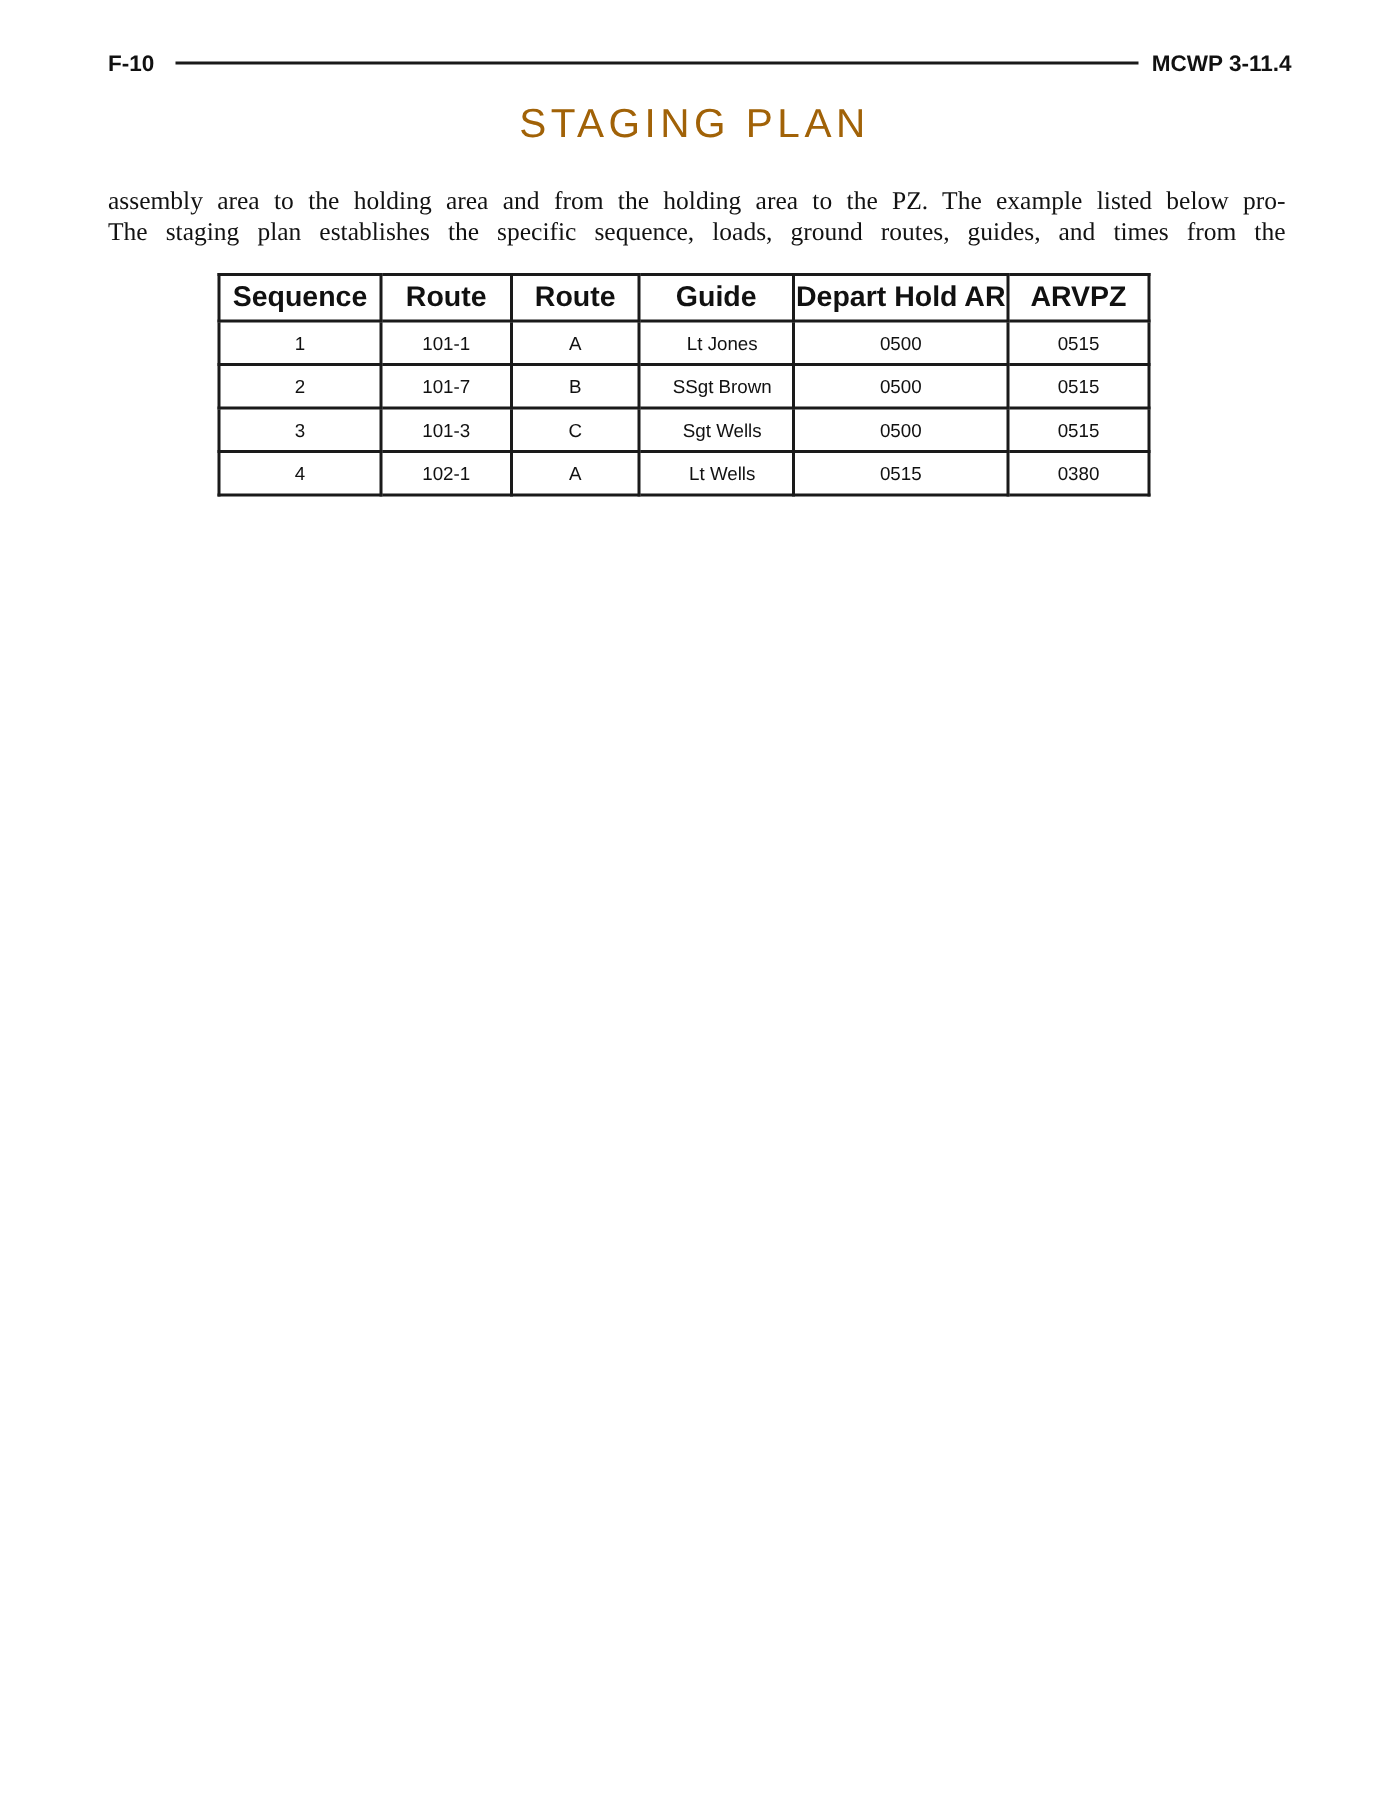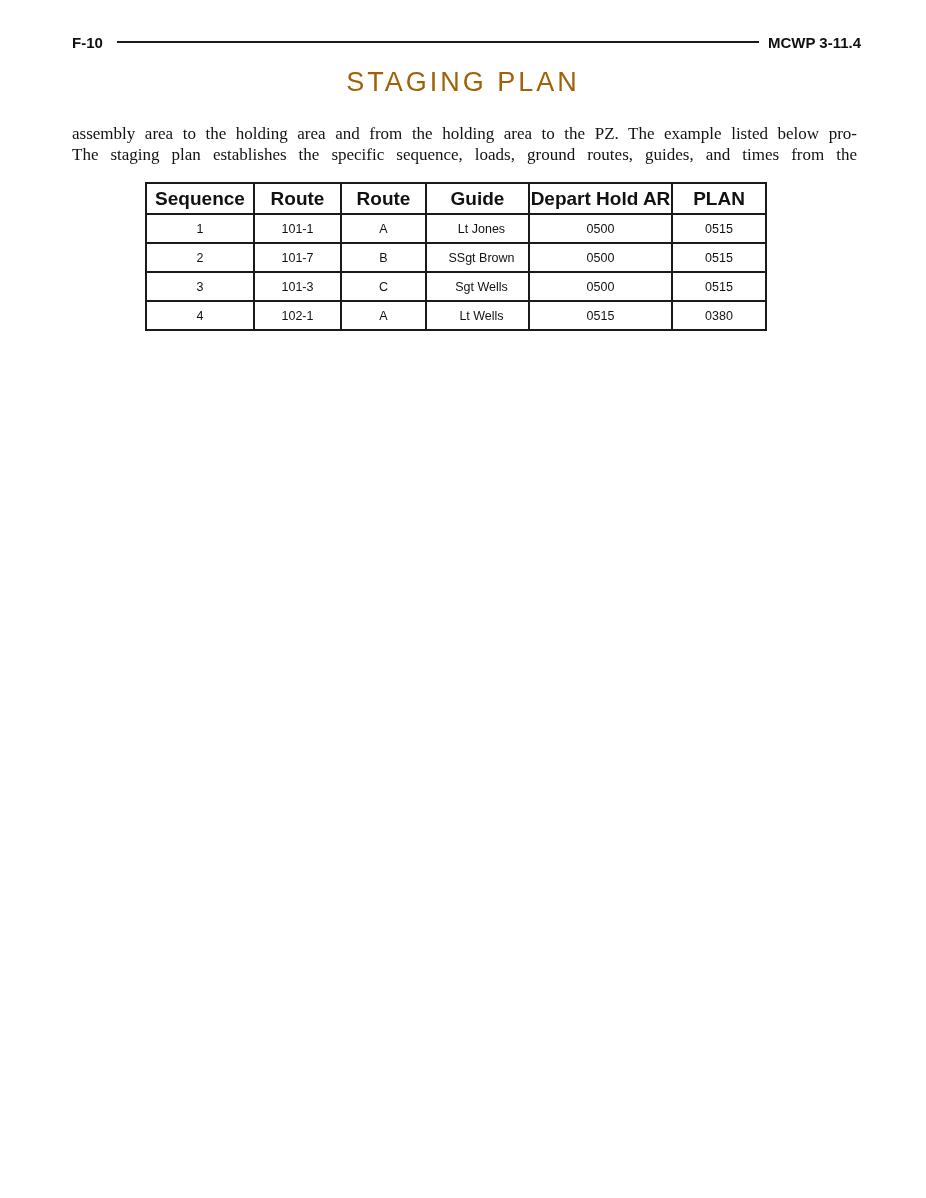--- a/index.html
+++ b/index.html
@@ -133,21 +133,21 @@
         <col class="c-dep">
         <col class="c-arv">
     </colgroup>
     <thead>
       <tr>
         <th>Sequence</th>
         <th>Route</th>
         <th>Route</th>
         <th>Guide</th>
         <th>Depart Hold AR</th>
-        <th>PLAN</th>
+        <th>ARVPZ</th>
       </tr>
     </thead>
     <tbody>
       <tr>
         <td>1</td>
         <td>101-1</td>
         <td>A</td>
         <td class="guide-cell">Lt Jones</td>
         <td>0500</td>
         <td>0515</td>

